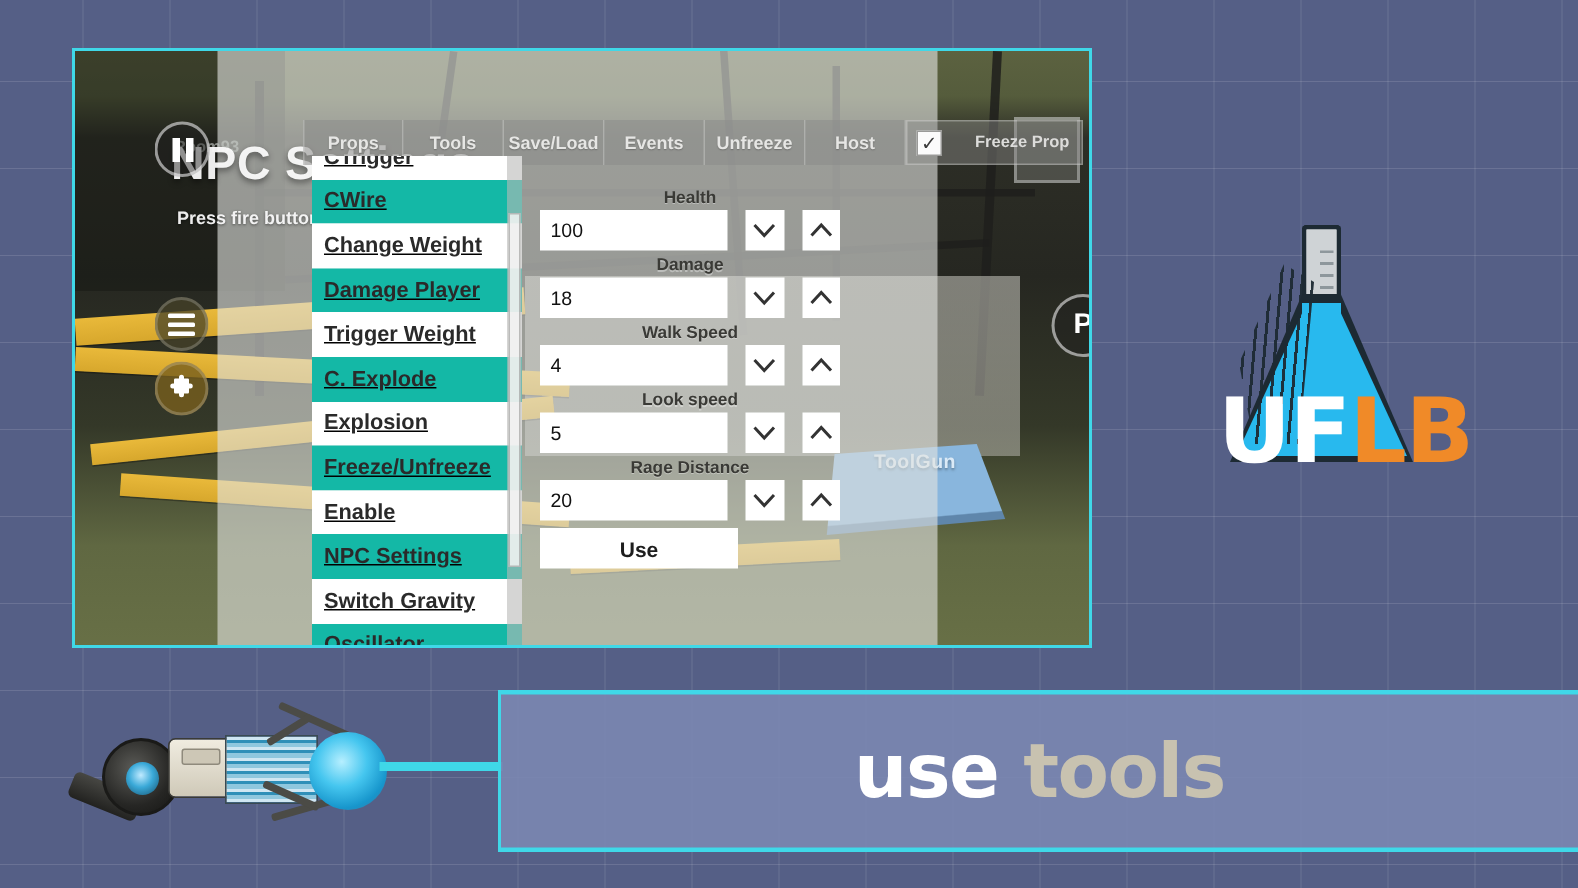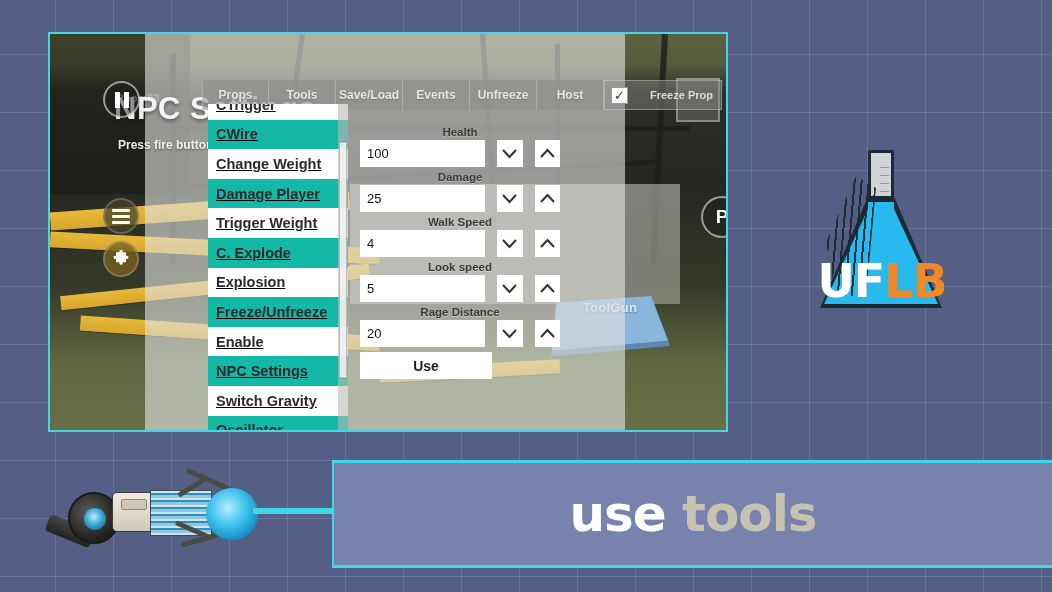--- a/index.html
+++ b/index.html
@@ -251,22 +251,22 @@
   }
   #uflb .splash {
     position: absolute; left: 14px; top: 28px; width: 50px; height: 120px;
     background:
       repeating-linear-gradient(95deg, #1d2a33 0 2px, transparent 2px 7px);
     clip-path: polygon(60% 0%, 100% 10%, 80% 100%, 20% 100%, 0% 55%);
     opacity: .95;
   }
   #uflb .wordmark {
     position: absolute; left: 0px; top: 110px; width: 140px;
-    text-align: center;
-    font-size: 46px; font-weight: bold; line-height: 1;
+    text-align: left;
+    font-size: 60px; font-weight: bold; line-height: 1;
     font-family: "DejaVu Sans", sans-serif;
     letter-spacing: -1px;
   }
   #uflb .wordmark .uf { color: #ffffff; }
   #uflb .wordmark .lb { color: #f08a28; }
 
   
   #banner {
     position: absolute; left: 332px; top: 460px;
     width: 720px; height: 108px;
@@ -476,21 +476,21 @@
         </div>
         <div class="spin">
           <svg width="17" height="12" viewBox="0 0 17 12">
               <path d="M2 9 L8.5 2 L15 9" stroke="#333" stroke-width="2" fill="none"></path>
             </svg>
         </div>
       </div>
 
       <div class="field-label">Damage</div>
       <div class="field-row">
-        <div class="field-input">25</div>
+        <div class="field-input">18</div>
         <div class="spin">
           <svg width="17" height="12" viewBox="0 0 17 12">
               <path d="M2 2 L8.5 9 L15 2" stroke="#333" stroke-width="2" fill="none"></path>
             </svg>
         </div>
         <div class="spin">
           <svg width="17" height="12" viewBox="0 0 17 12">
               <path d="M2 9 L8.5 2 L15 9" stroke="#333" stroke-width="2" fill="none"></path>
             </svg>
         </div>

